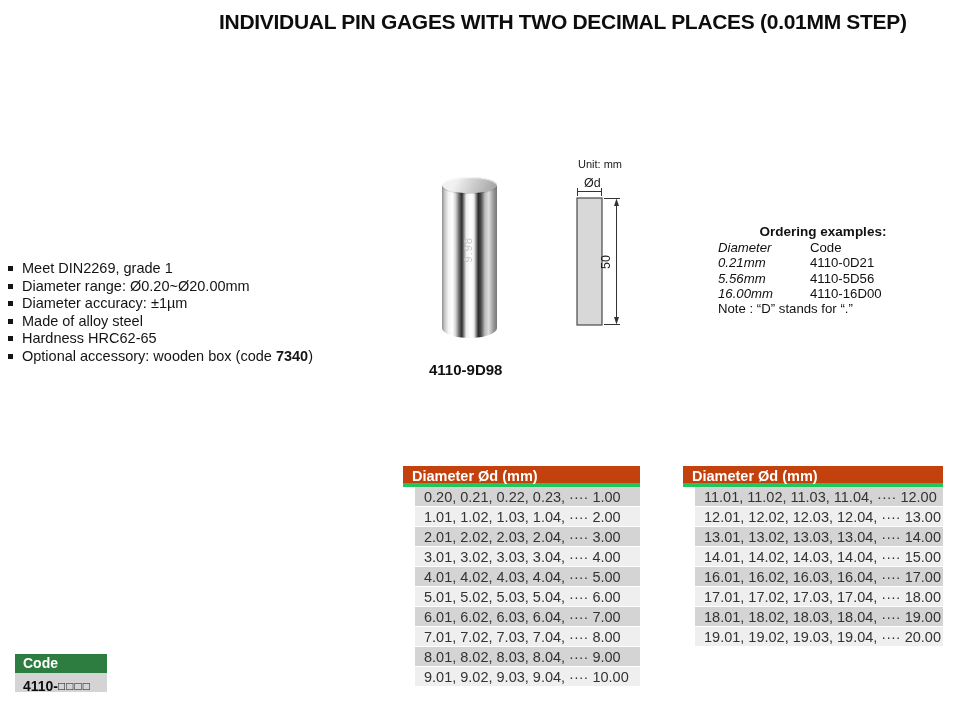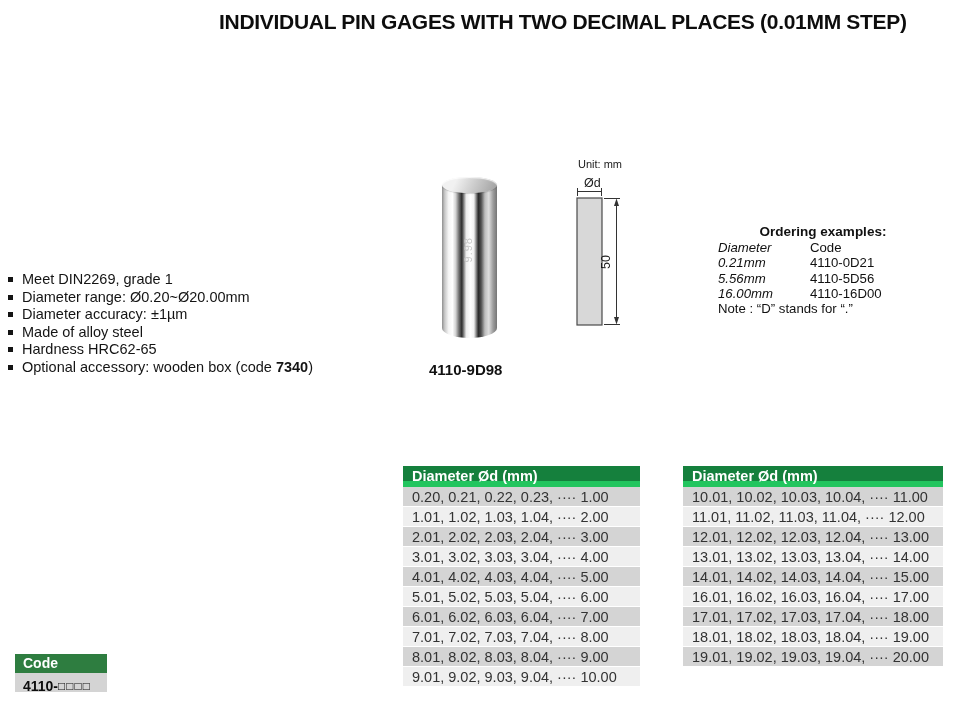--- a/index.html
+++ b/index.html
@@ -18,21 +18,21 @@
   .page-title {
     left: 211px; top: 2px;
     font-size: 21px; font-weight: bold;
     letter-spacing: -0.3px;
     white-space: nowrap;
     color: #0d0d0d;
     margin: 8px;
   }
 
   
-  .features { left: 8px; top: 271px; margin: 0; padding: 0; list-style: none; }
+  .features { left: 8px; top: 260px; margin: 0; padding: 0; list-style: none; }
   .features li {
     font-size: 14.5px; line-height: 17.6px;
     color: #141414; white-space: nowrap;
   }
   .bullet-sq {
     display: inline-block; width: 5px; height: 5px;
     background: #141414; margin-right: 9px;
     position: relative; top: -2px;
   }
 
@@ -71,27 +71,27 @@
   .ordering { left: 718px; top: 223px; width: 210px; }
   .ord-title { font-size: 13.5px; font-weight: bold; line-height: 17px; text-align: center; }
   .ord-row, .ord-note { font-size: 13.2px; line-height: 15.3px; white-space: nowrap; }
   .ord-c1 { display: inline-block; width: 92px; font-style: italic; }
 
   
   .dia-table { position: absolute; font-size: 14.5px; }
   .dia-table-left  { left: 403px; top: 466px; width: 237px; }
   .dia-table-right { left: 683px; top: 466px; width: 260px; }
   .dia-header {
-    background: #15803d; color: #ffffff; font-weight: bold;
+    background: #c2410c; color: #ffffff; font-weight: bold;
     height: 21px; line-height: 21px; padding-left: 9px;
-    border-bottom: 6px solid #22c55e; white-space: nowrap;
+    border-bottom: 4px solid #22c55e; white-space: nowrap;
   }
   .dia-row {
     height: 20px; line-height: 20px; padding-left: 9px;
-    color: #333333; border-bottom: 1px solid #ffffff; white-space: nowrap;
+    color: #333333; border-bottom: 1px solid #ffffff; white-space: nowrap; margin-left: 12px;
   }
   .dia-row:nth-child(even) { background: #d4d4d4; }
   .dia-row:nth-child(odd)  { background: #efefef; }
 
   
   .code-box { left: 15px; top: 654px; width: 92px; }
   .code-header {
     background: #2e7d40; color: #ffffff; font-weight: bold;
     font-size: 14px; height: 19px; line-height: 19px; padding-left: 8px;
   }
@@ -167,21 +167,20 @@
   <div class="dia-row">4.01, 4.02, 4.03, 4.04, ···· 5.00</div>
   <div class="dia-row">5.01, 5.02, 5.03, 5.04, ···· 6.00</div>
   <div class="dia-row">6.01, 6.02, 6.03, 6.04, ···· 7.00</div>
   <div class="dia-row">7.01, 7.02, 7.03, 7.04, ···· 8.00</div>
   <div class="dia-row">8.01, 8.02, 8.03, 8.04, ···· 9.00</div>
   <div class="dia-row">9.01, 9.02, 9.03, 9.04, ···· 10.00</div>
 </div>
 
 <div class="dia-table dia-table-right">
   <div class="dia-header">Diameter Ød (mm)</div>
-  <div class="dia-row">10.01, 10.02, 10.03, 10.04, ···· 11.00</div>
   <div class="dia-row">11.01, 11.02,  11.03, 11.04, ···· 12.00</div>
   <div class="dia-row">12.01, 12.02, 12.03, 12.04, ···· 13.00</div>
   <div class="dia-row">13.01, 13.02, 13.03, 13.04, ···· 14.00</div>
   <div class="dia-row">14.01, 14.02, 14.03, 14.04, ···· 15.00</div>
   <div class="dia-row">16.01, 16.02, 16.03, 16.04, ···· 17.00</div>
   <div class="dia-row">17.01, 17.02, 17.03, 17.04, ···· 18.00</div>
   <div class="dia-row">18.01, 18.02, 18.03, 18.04, ···· 19.00</div>
   <div class="dia-row">19.01, 19.02, 19.03, 19.04, ···· 20.00</div>
 </div>
 

